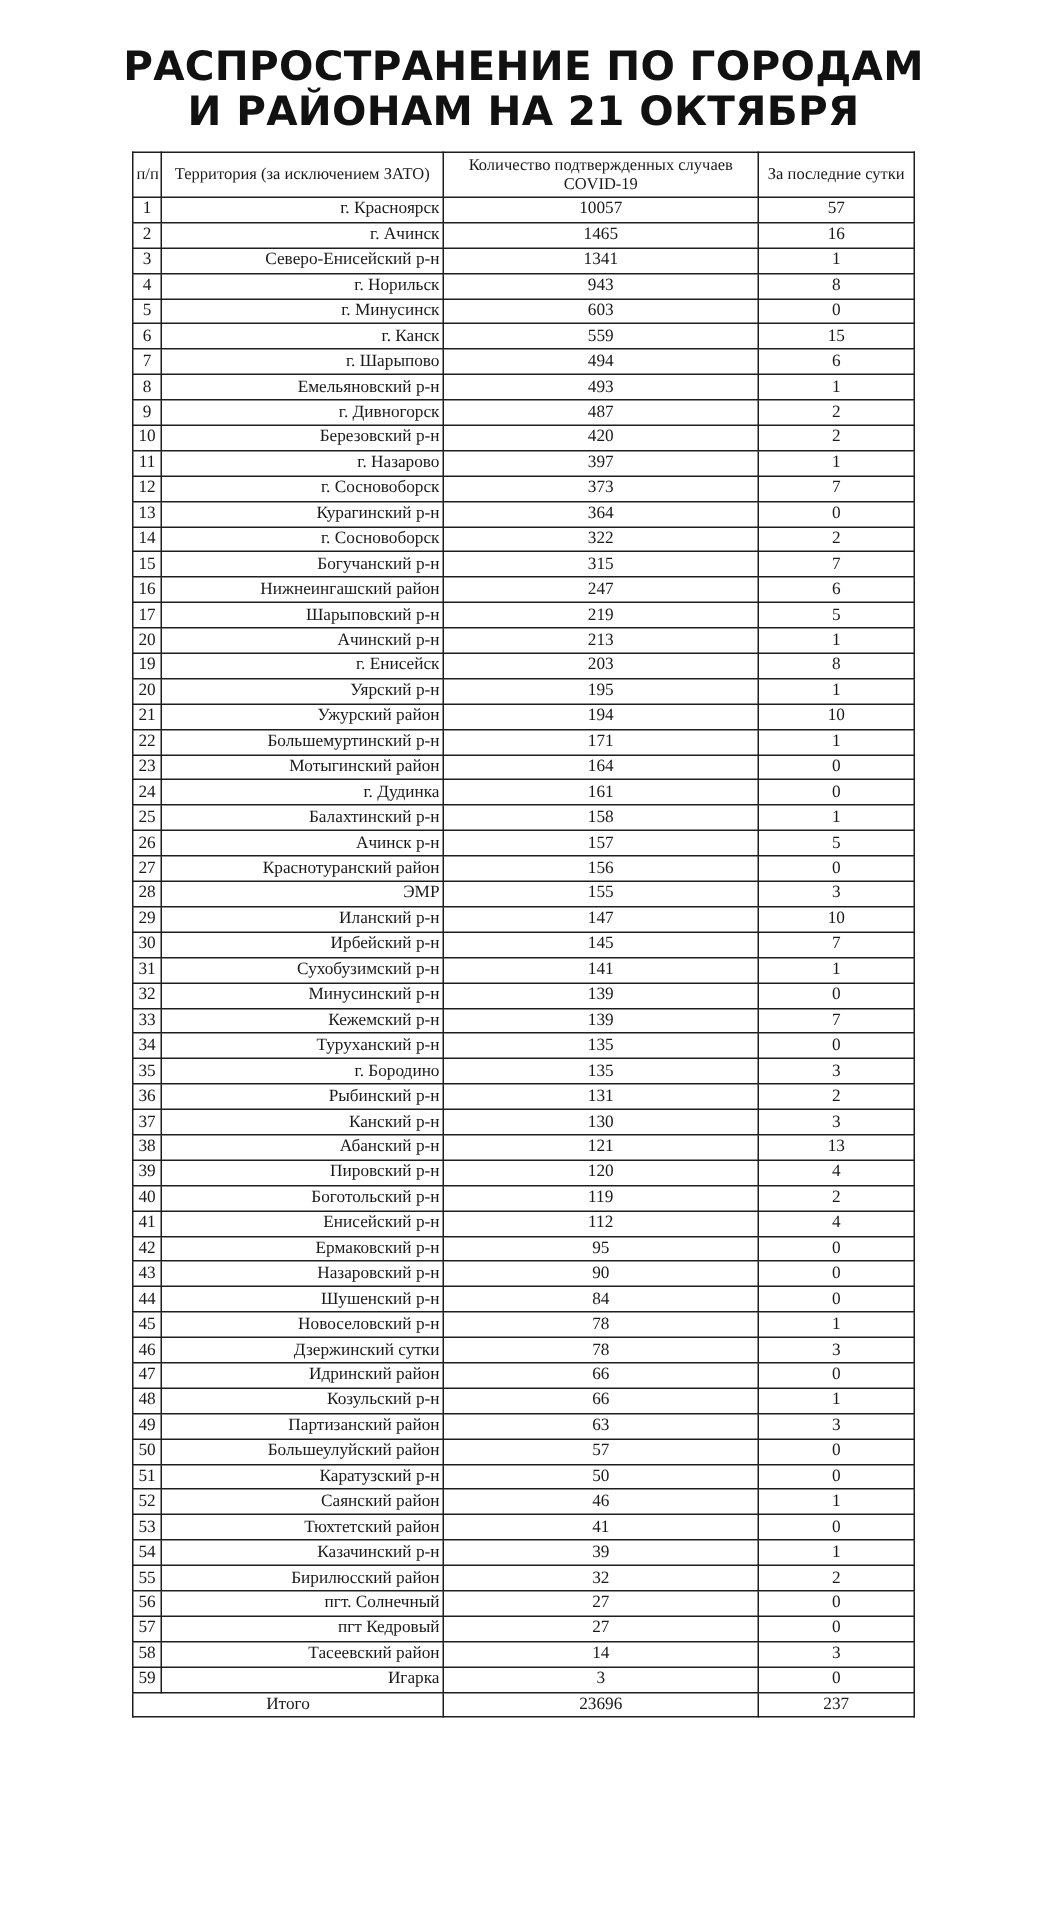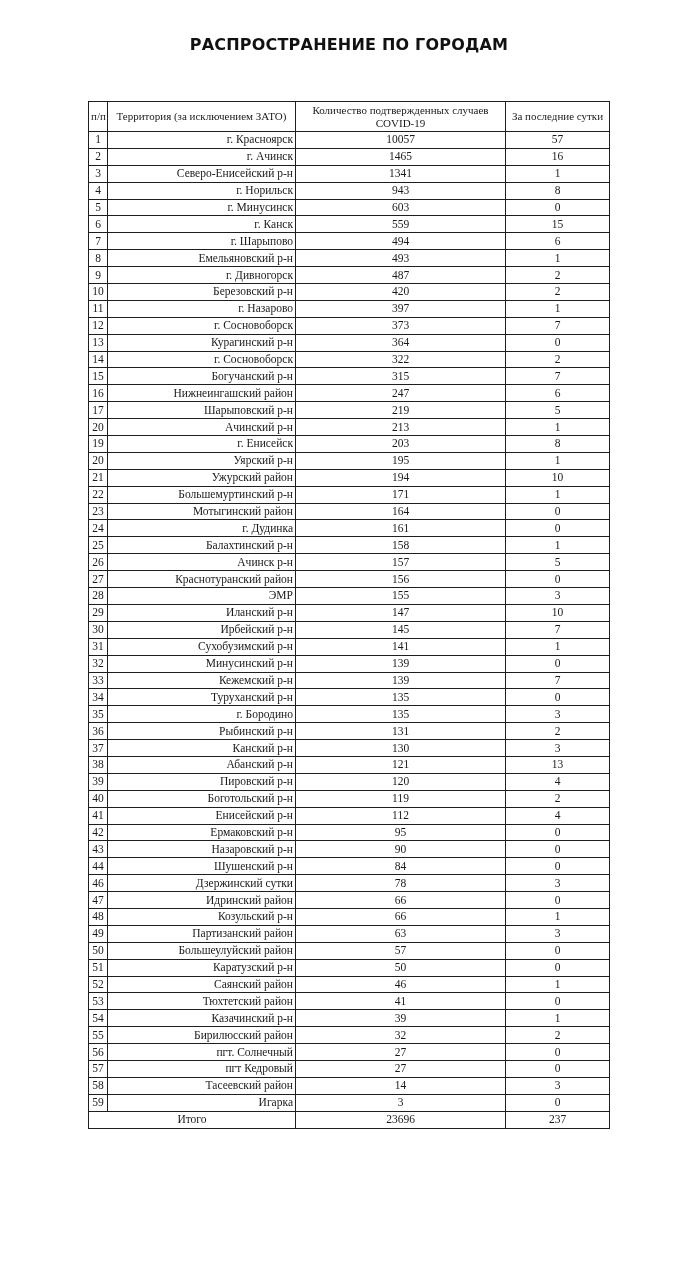--- a/index.html
+++ b/index.html
@@ -1,20 +1,20 @@
 <!DOCTYPE html>
 <html><head>
 <meta charset="utf-8">
 <style>
   html, body { margin: 0; padding: 0; background: #ffffff; }
   body { width: 698px; height: 1280px; position: relative; overflow: hidden; }
   .title {
     position: absolute; left: 0; top: 30px; width: 698px;
     text-align: center; font-family: "DejaVu Sans", sans-serif; font-weight: bold;
-    font-size: 16px; line-height: 30px; color: #111; letter-spacing: 0.2px;
+    font-size: 27px; line-height: 30px; color: #111; letter-spacing: 0.2px;
   }
   .title div { white-space: nowrap; }
   table.data {
     position: absolute; left: 88px; top: 101px; width: 521px;
     border-collapse: collapse; table-layout: fixed;
     font-family: "Liberation Serif", serif; font-size: 11.5px; color: #1a1a1a;
   }
   table.data td, table.data th {
     border: 1.6px solid #1e1e1e; padding: 0 2px; height: 15.9px; line-height: 15px;
     white-space: nowrap; overflow: hidden; font-weight: normal;
@@ -24,20 +24,21 @@
   td.c-num { text-align: center; padding: 0; }
   td.c-name { text-align: right; padding-left: 2px; }
   td.c-val { text-align: center; }
   tr.total td { height: 15.9px; }
 </style>
 </head>
 <body>
 
 <div class="title">
   <div>РАСПРОСТРАНЕНИЕ ПО ГОРОДАМ</div>
+  <div>И РАЙОНАМ НА 21 ОКТЯБРЯ</div>
 </div>
 
 <table class="data">
   <colgroup>
     <col style="width:19px">
     <col style="width:188px">
     <col style="width:210px">
     <col style="width:104px">
   </colgroup>
   <thead>
@@ -310,20 +311,26 @@
         <td class="c-val">90</td>
         <td class="c-val">0</td>
       </tr>
       <tr>
         <td class="c-num">44</td>
         <td class="c-name">Шушенский р-н</td>
         <td class="c-val">84</td>
         <td class="c-val">0</td>
       </tr>
       <tr>
+        <td class="c-num">45</td>
+        <td class="c-name">Новоселовский р-н</td>
+        <td class="c-val">78</td>
+        <td class="c-val">1</td>
+      </tr>
+      <tr>
         <td class="c-num">46</td>
         <td class="c-name">Дзержинский сутки</td>
         <td class="c-val">78</td>
         <td class="c-val">3</td>
       </tr>
       <tr>
         <td class="c-num">47</td>
         <td class="c-name">Идринский район</td>
         <td class="c-val">66</td>
         <td class="c-val">0</td>

